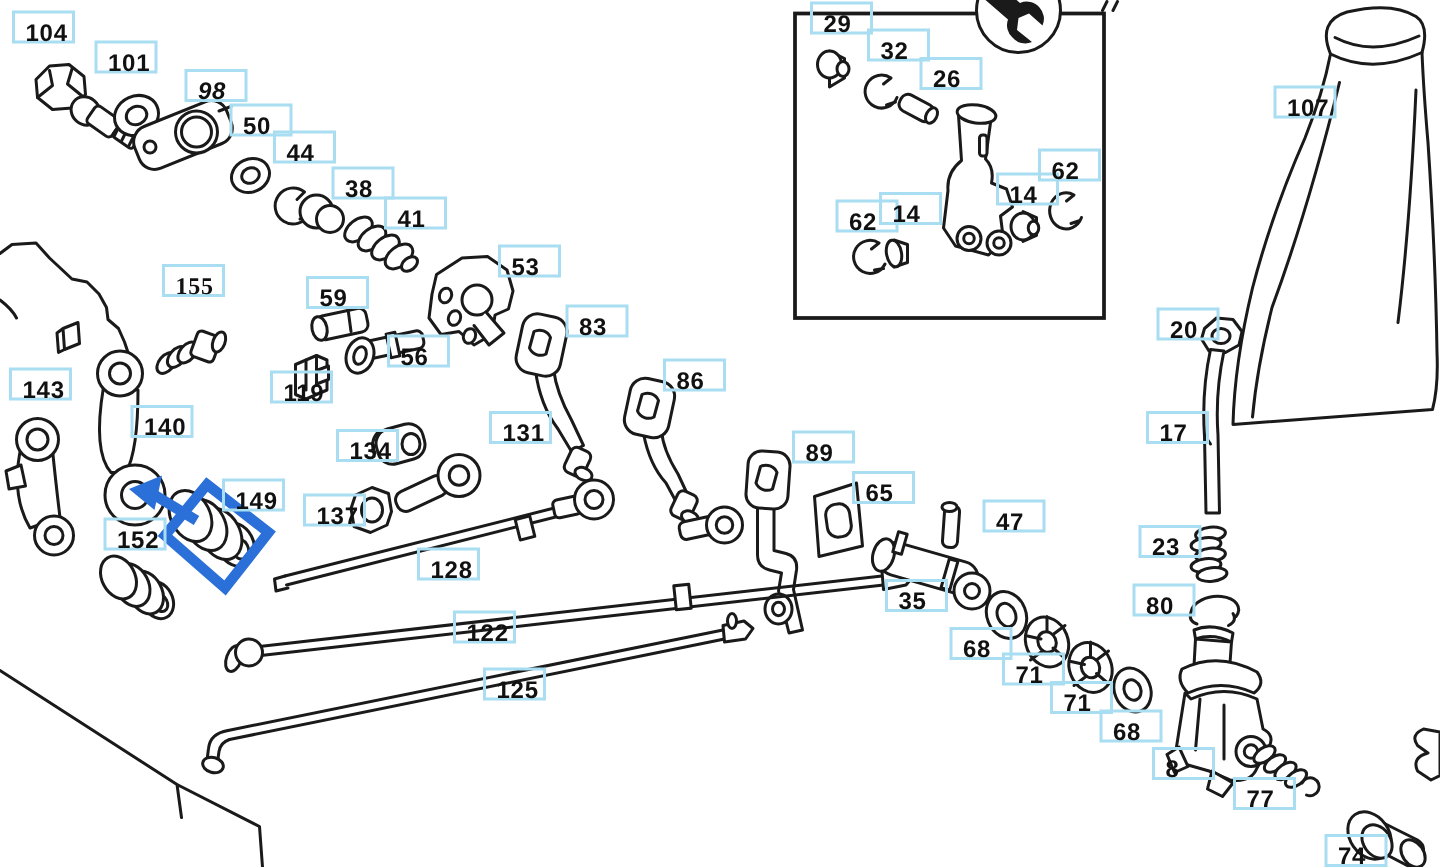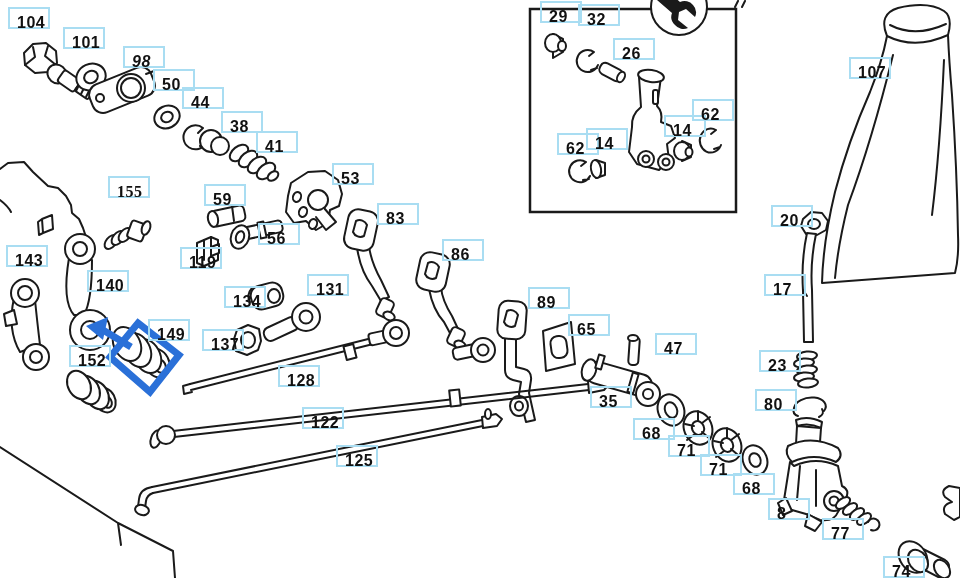--- a/index.html
+++ b/index.html
@@ -375,21 +375,21 @@
       </div>
       <div class="plabel" style="left: 180px; top: 247px; padding-left: 24px;">
         <span>119</span>
       </div>
       <div class="plabel" style="left: 377px; top: 203px;">
         <span>83</span>
       </div>
       <div class="plabel" style="left: 442px; top: 239px; padding-left: 26px;">
         <span>86</span>
       </div>
-      <div class="plabel" style="left: 307px; top: 274px; padding-left: 17px;">
+      <div class="plabel" style="left: 326px; top: 274px; padding-left: 17px;">
         <span>131</span>
       </div>
       <div class="plabel" style="left: 224px; top: 286px;">
         <span>134</span>
       </div>
       <div class="plabel" style="left: 202px; top: 329px; padding-left: 19px;">
         <span>137</span>
       </div>
       <div class="plabel" style="left: 6px; top: 245px;">
         <span>143</span>
@@ -402,21 +402,21 @@
       </div>
       <div class="plabel" style="left: 148px; top: 319px;">
         <span>149</span>
       </div>
       <div class="plabel" style="left: 278px; top: 365px;">
         <span>128</span>
       </div>
       <div class="plabel" style="left: 302px; top: 407px;">
         <span>122</span>
       </div>
-      <div class="plabel" style="left: 336px; top: 445px; text-decoration: underline;">
+      <div class="plabel" style="left: 322px; top: 445px; text-decoration: underline;">
         <span>125</span>
       </div>
       <div class="plabel" style="left: 528px; top: 287px;">
         <span>89</span>
       </div>
       <div class="plabel" style="left: 568px; top: 314px;">
         <span>65</span>
       </div>
       <div class="plabel" style="left: 639px; top: 333px; margin-left: 16px;">
         <span>47</span>
@@ -456,21 +456,21 @@
       </div>
       <div class="plabel" style="left: 759px; top: 350px;">
         <span>23</span>
       </div>
       <div class="plabel" style="left: 755px; top: 389px;">
         <span>80</span>
       </div>
       <div class="plabel" style="left: 540px; top: 1px;">
         <span>29</span>
       </div>
-      <div class="plabel" style="left: 578px; top: 4px;">
+      <div class="plabel" style="left: 578px; top: 19px;">
         <span>32</span>
       </div>
       <div class="plabel" style="left: 613px; top: 38px;">
         <span>26</span>
       </div>
       <div class="plabel" style="left: 557px; top: 133px;">
         <span>62</span>
       </div>
       <div class="plabel" style="left: 586px; top: 128px;">
         <span>14</span>

